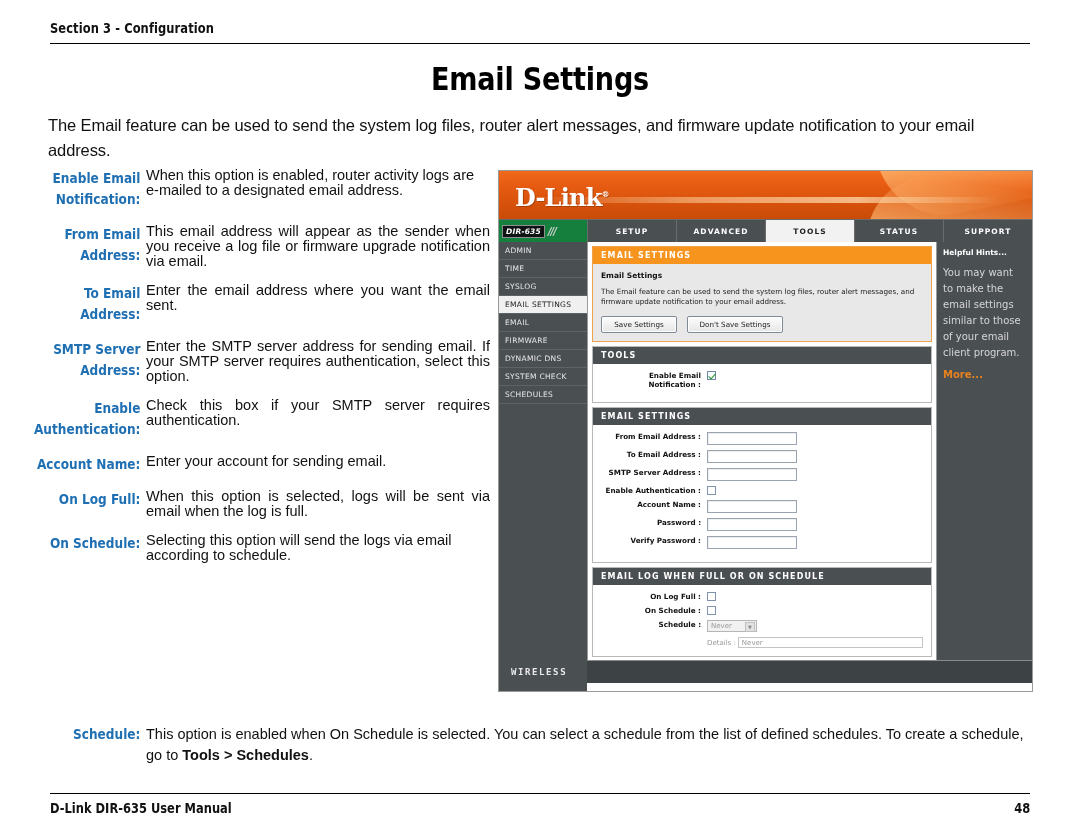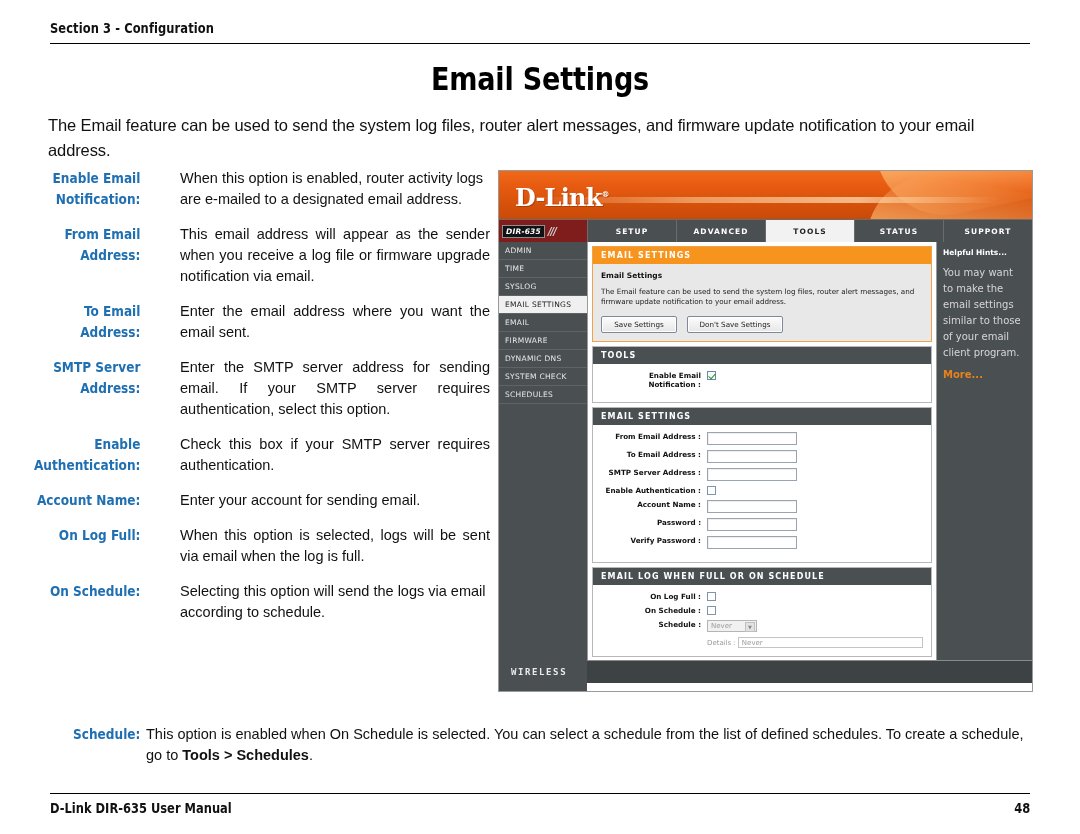--- a/index.html
+++ b/index.html
@@ -34,22 +34,22 @@
   
   .desc-list{position:absolute;left:20px;top:168px;width:470px;}
   .desc-row{display:flex;margin-bottom:14px;}
   .desc-row .lbl{
     width:120px;flex:0 0 120px;text-align:right;padding-right:6px;
     color:#1F6FB3;font-weight:bold;font-size:14.5px;line-height:21px;
     font-family:"DejaVu Sans Condensed","Liberation Sans Narrow","Liberation Sans",sans-serif;
     transform:scaleX(.93);transform-origin:right center;
   }
   .desc-row .txt{
-    flex:1;font-size:14.5px;line-height:21px;color:#111;
-    text-align:justify;text-justify:inter-word;margin-left:34px;
+    flex:1;font-size:14.5px;line-height:15px;color:#111;
+    text-align:justify;text-justify:inter-word;
   }
   .desc-row .txt.nojust{text-align:left;}
   
   .desc-wide{position:absolute;left:20px;top:724px;width:1012px;display:flex;}
   .desc-wide .lbl{
     width:120px;flex:0 0 120px;text-align:right;padding-right:6px;
     color:#1F6FB3;font-weight:bold;font-size:14.5px;line-height:21px;
     font-family:"DejaVu Sans Condensed","Liberation Sans Narrow","Liberation Sans",sans-serif;
     transform:scaleX(.93);transform-origin:right center;
   }
@@ -98,21 +98,21 @@
   .r-logo{
     position:absolute;left:16px;top:12px;
     color:#fff;font-size:24px;font-weight:bold;letter-spacing:-0.8px;
     font-family:"DejaVu Serif","Liberation Serif",serif;
     text-shadow:1px 1px 0 rgba(120,40,0,.45);
   }
   .r-logo sup{font-size:8px;vertical-align:super;}
   
   .r-nav{display:flex;height:22px;background:#3a3f42;border-top:1px solid #6b6b6b;}
   .r-model{
-    width:88px;flex:0 0 88px;background:#7f1d1d;color:#fff;
+    width:88px;flex:0 0 88px;background:#15803d;color:#fff;
     display:flex;align-items:center;position:relative;
     border-right:1px solid #6b6b6b;
   }
   .r-model .mname{
     font-size:7.5px;font-weight:bold;font-style:italic;color:#fff;
     background:#101213;border:1px solid #8e8e8e;padding:1px 3px;margin-left:3px;
     letter-spacing:.2px;
   }
   .r-model .slashes{
     margin-left:3px;color:#cfcfcf;font-size:10px;font-weight:bold;font-style:italic;letter-spacing:-1px;

